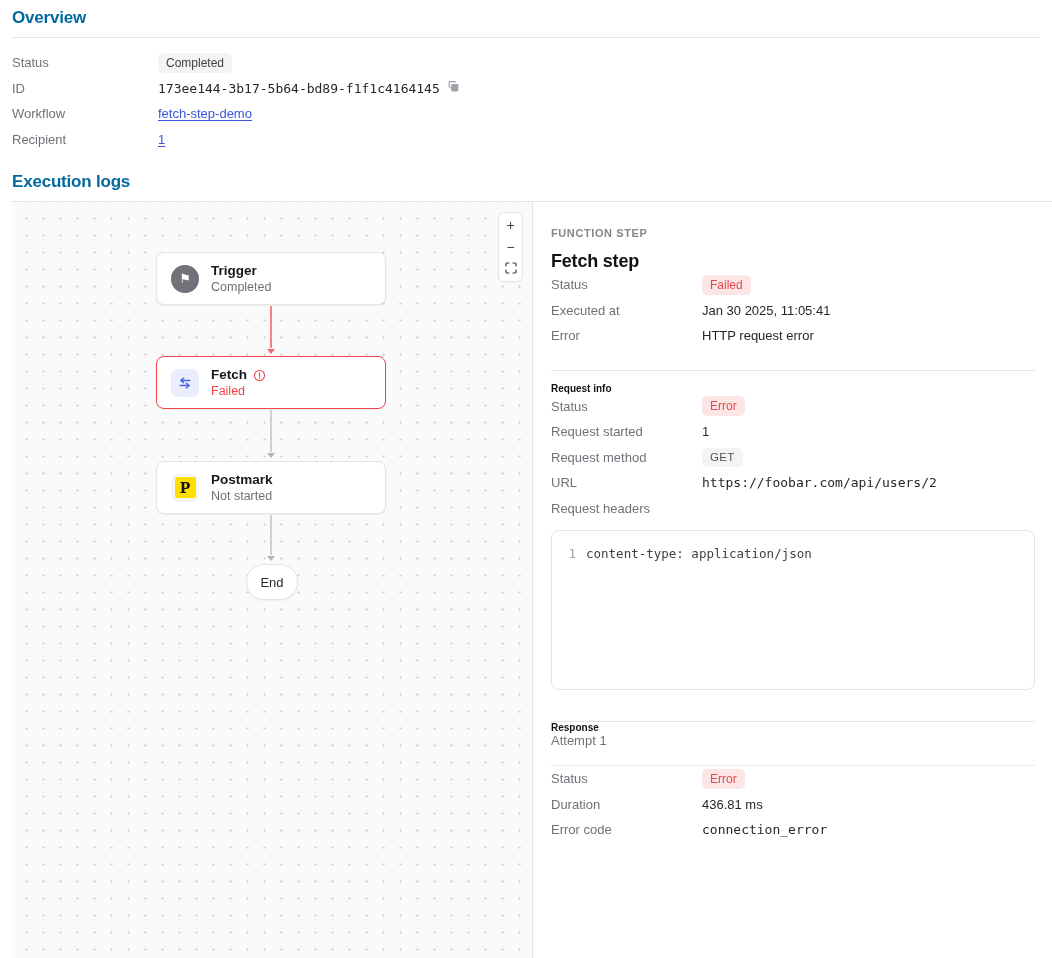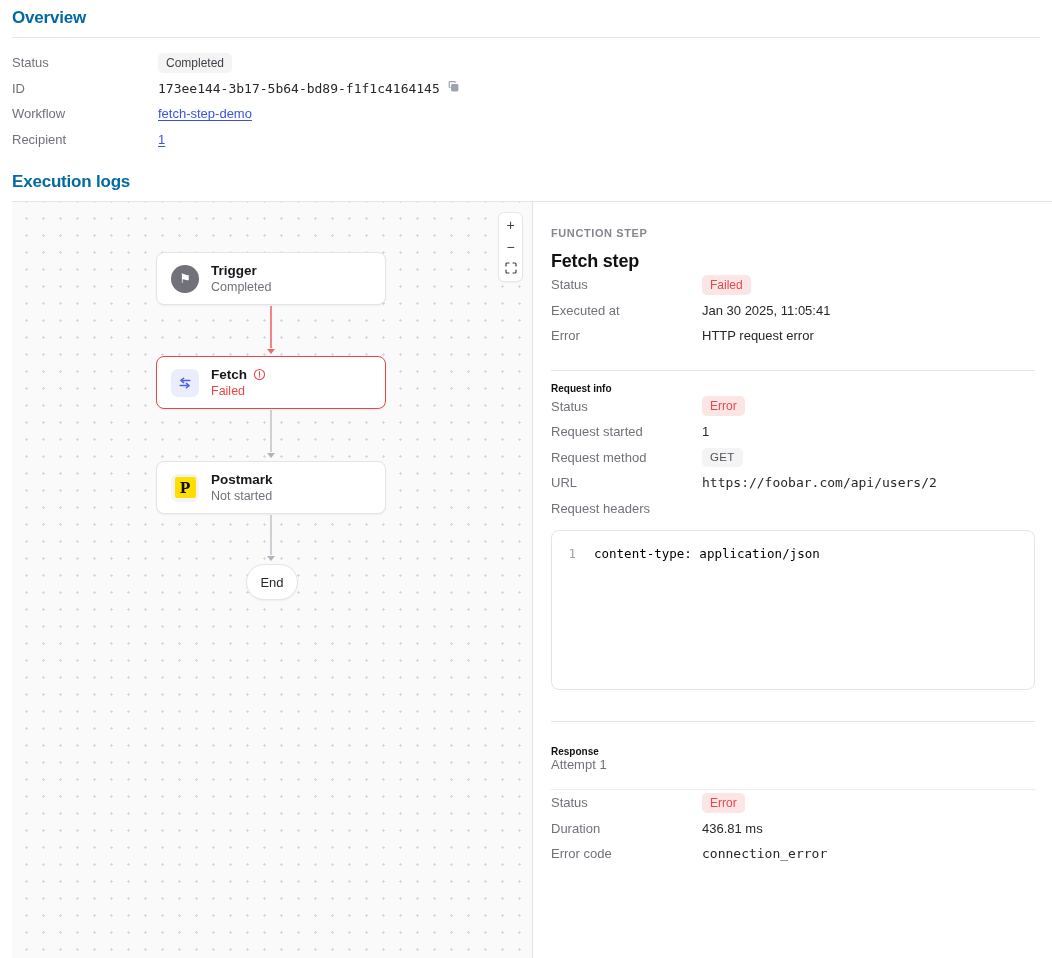--- a/index.html
+++ b/index.html
@@ -52,21 +52,21 @@
     display:flex; align-items:center; justify-content:center;
   }
   .icon-trigger { background:#71717a; border-radius:50%; color:#fff; font-size:13px; line-height:1; }
   .icon-fetch { background:#e9edfc; }
   .icon-postmark { background:#f4f4f5; }
   .postmark-sq {
     width:21px; height:21px; background:#ffde00; display:flex; align-items:center; justify-content:center;
     font-family:"DejaVu Serif", serif; font-weight:700; font-size:14px; color:#111; border-radius:2px;
   }
   .node-texts { display:flex; flex-direction:column; gap:2px; }
-  .node-title-row { display:flex; align-items:center; gap:6px; }
+  .node-title-row { display:flex; align-items:flex-end; gap:6px; }
   .node-title { font-size:13.5px; font-weight:600; color:#18181b; }
   .node-sub { font-size:12.5px; color:#71717a; }
   .node-sub-failed { color:#ef4444; }
 
   .edge { position:absolute; left:258px; width:1.5px; }
   .edge-line { position:absolute; top:0; bottom:6px; left:0; width:1.5px; }
   .edge-gray .edge-line { background:#cfcfd4; }
   .edge-red .edge-line { background:#f48484; }
   .edge::after {
     content:""; position:absolute; bottom:0; left:-3.2px;
@@ -107,23 +107,23 @@
   .rule-1 { margin-top:21px; }
   .h3-req { margin-top:12px; }
   .req-kv { margin-top:13px; }
   .codeblock {
     margin-top:9px; height:160px;
     border:1px solid #e4e4e7; border-radius:8px; background:#fff;
     padding:14px 14px; font-size:12.5px; line-height:1.45;
   }
   .codeline { display:flex; gap:10px; font-family:"DejaVu Sans Mono", monospace; }
   .ln { color:#a1a1aa; min-width:10px; text-align:right; }
-  .code-text { color:#000000;margin-left:8px; }
+  .code-text { color:#404040; }
   .rule-2 { margin-top:31px; }
-  .h3-resp { margin-top:24px; }
+  .h3-resp { margin-top:0; }
   .attempt-label { color:#71717a; font-size:13px; }
   .rule-3 { margin-top:17px; border-top:1px solid #ececef; }
   .resp-kv { margin-top:14px; }
 
   .warn-icon { display:inline-flex; }
 </style>
 </head>
 <body>
 
 <div class="page">

